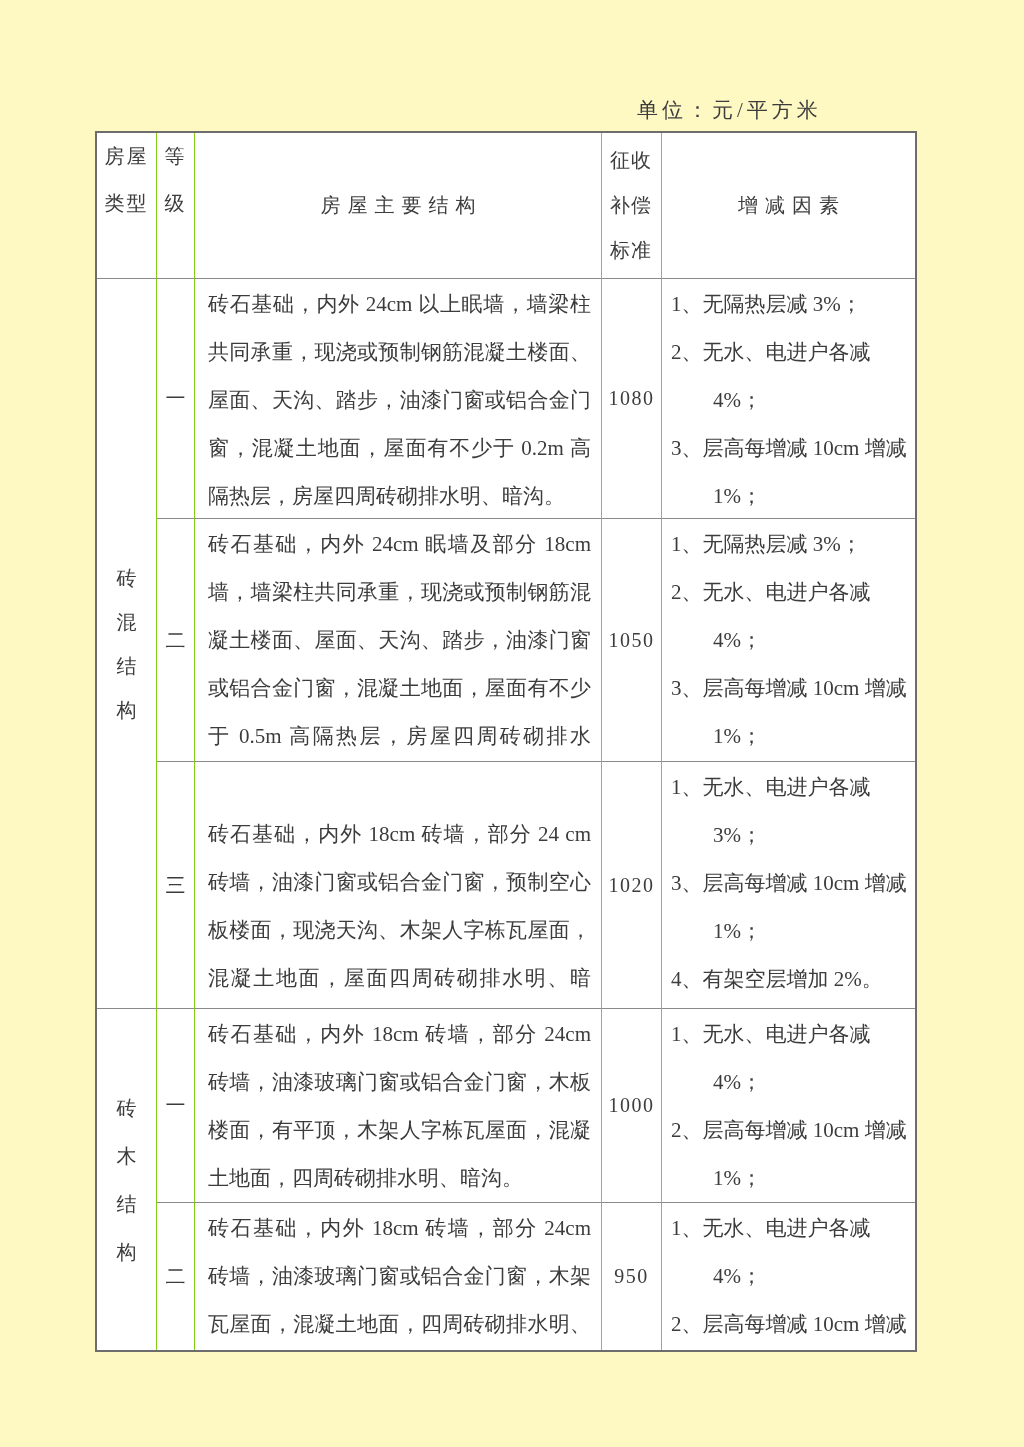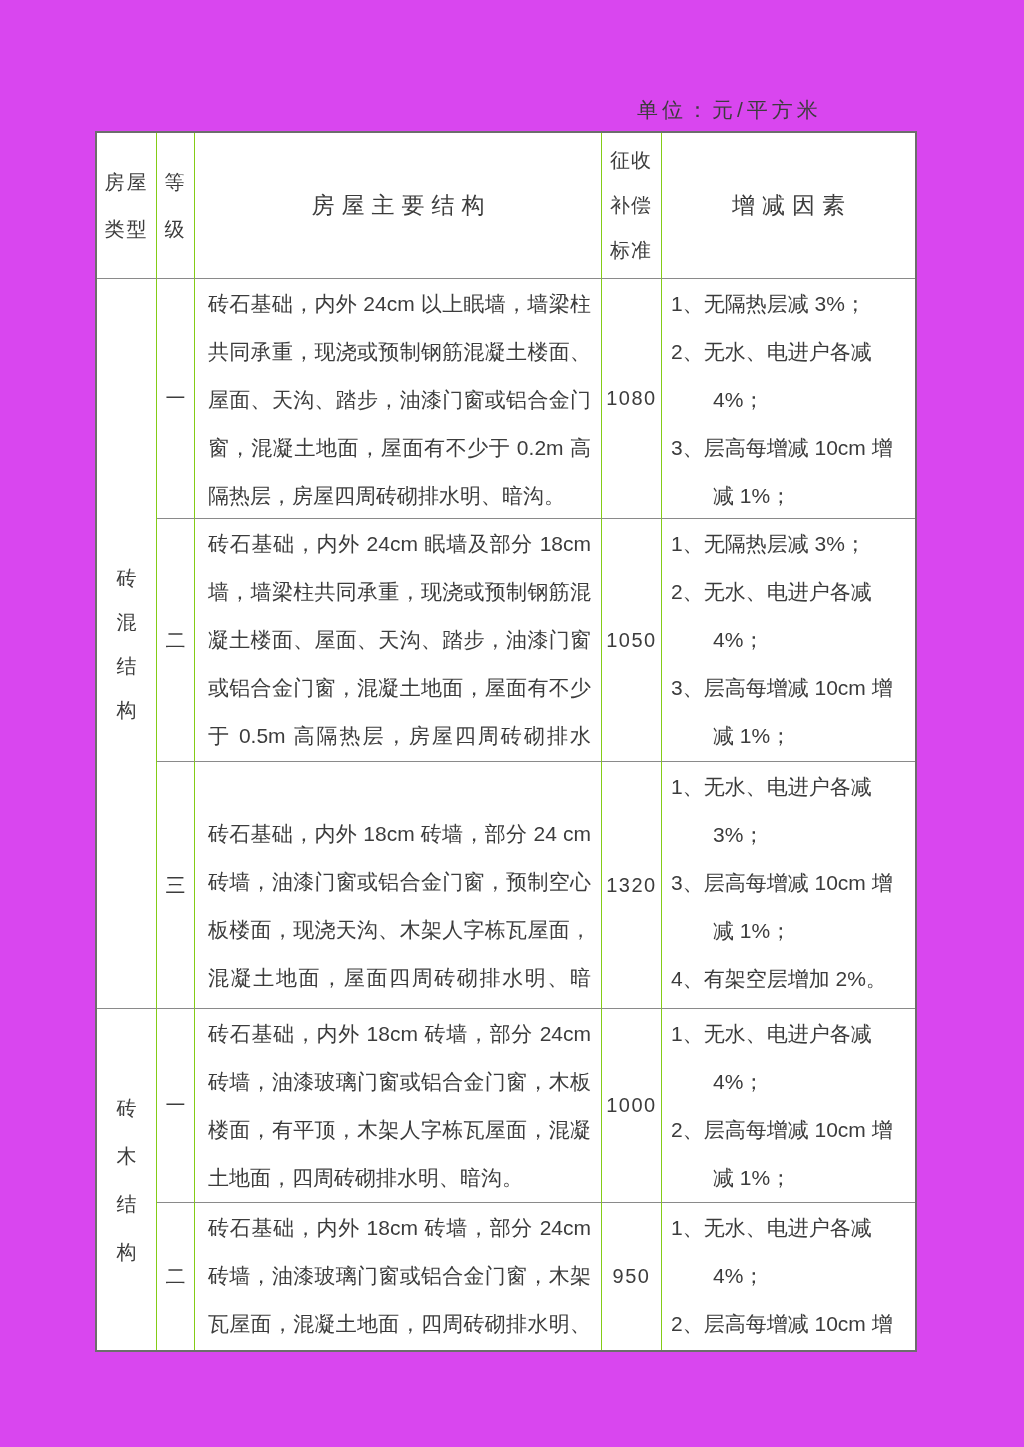--- a/index.html
+++ b/index.html
@@ -4,22 +4,22 @@
 <style>
   html, body {
     margin: 0;
     padding: 0;
     background: #e8e8e8;
   }
   .sheet {
     position: relative;
     width: 1024px;
     height: 1447px;
-    background: #d946ef;
-    font-family: Liberation Sans, sans-serif;
+    background: #fef9c3;
+    font-family: Liberation Serif, serif;
     color: #3c3c3c;
     overflow: hidden;
   }
   .unit-label {
     position: absolute;
     left: 637px;
     top: 96px;
     font-size: 21px;
     letter-spacing: 4px;
     white-space: nowrap;
@@ -45,30 +45,29 @@
     font-size: 21px;
   }
   .no-r { border-right: none; }
   .no-b { border-bottom: none; }
 
   
   .hdr-stack {
     display: flex;
     flex-direction: column;
     align-items: center;
-    justify-content: center;
     line-height: 47px;
     font-size: 20px;
     letter-spacing: 2px;
   }
   .hdr-center {
     display: flex;
     align-items: center;
     justify-content: center;
-    font-size: 23px;
+    font-size: 20px;
     letter-spacing: 7px;
     text-indent: 7px;
   }
   .hdr-standard {
     display: flex;
     flex-direction: column;
     justify-content: center;
     align-items: flex-start;
     padding-left: 8px;
     line-height: 45px;
@@ -186,21 +185,21 @@
       <div class="factor">4、有架空层增加 2%。</div>
     </div>
 
     <div class="cell grade-cell" style="grid-column:2;grid-row:4;">
       <span>三</span>
     </div>
     <div class="cell structure-cell" style="grid-column:3;grid-row:4;padding-top:48px;">
       <span>砖石基础，内外 18cm 砖墙，部分 24 cm 砖墙，油漆门窗或铝合金门窗，预制空心板楼面，现浇天沟、木架人字栋瓦屋面，混凝土地面，屋面四周砖砌排水明、暗沟。</span>
     </div>
     <div class="cell standard-cell" style="grid-column:4;grid-row:4;">
-      <span>1320</span>
+      <span>1020</span>
     </div>
     <div class="cell factors-cell no-r" style="grid-column:5;grid-row:4;">
       <div class="factor">1、无水、电进户各减 3%；</div>
       <div class="factor">3、层高每增减 10cm 增减 1%；</div>
       <div class="factor">4、有架空层增加 2%。</div>
     </div>
 
     <div class="cell type-cell no-b" style="grid-column:1;grid-row:5 / span 2;line-height:48px;">
       <div>砖</div>
       <div>木</div>

